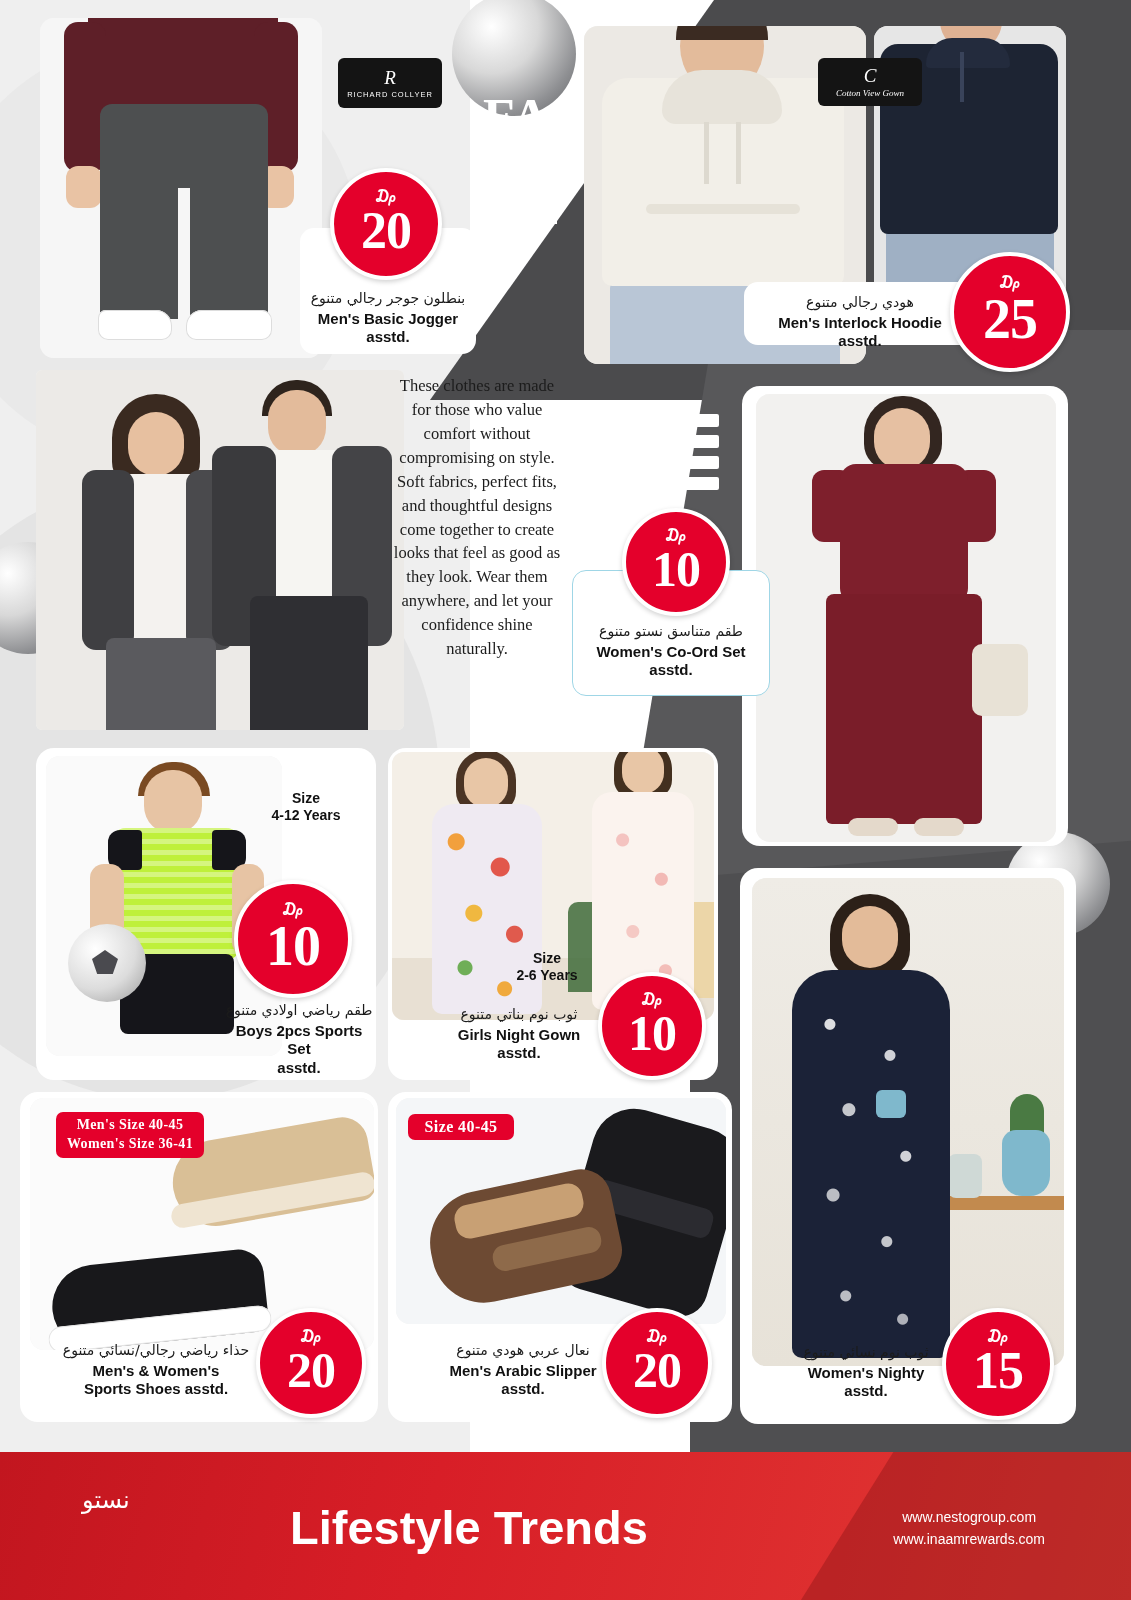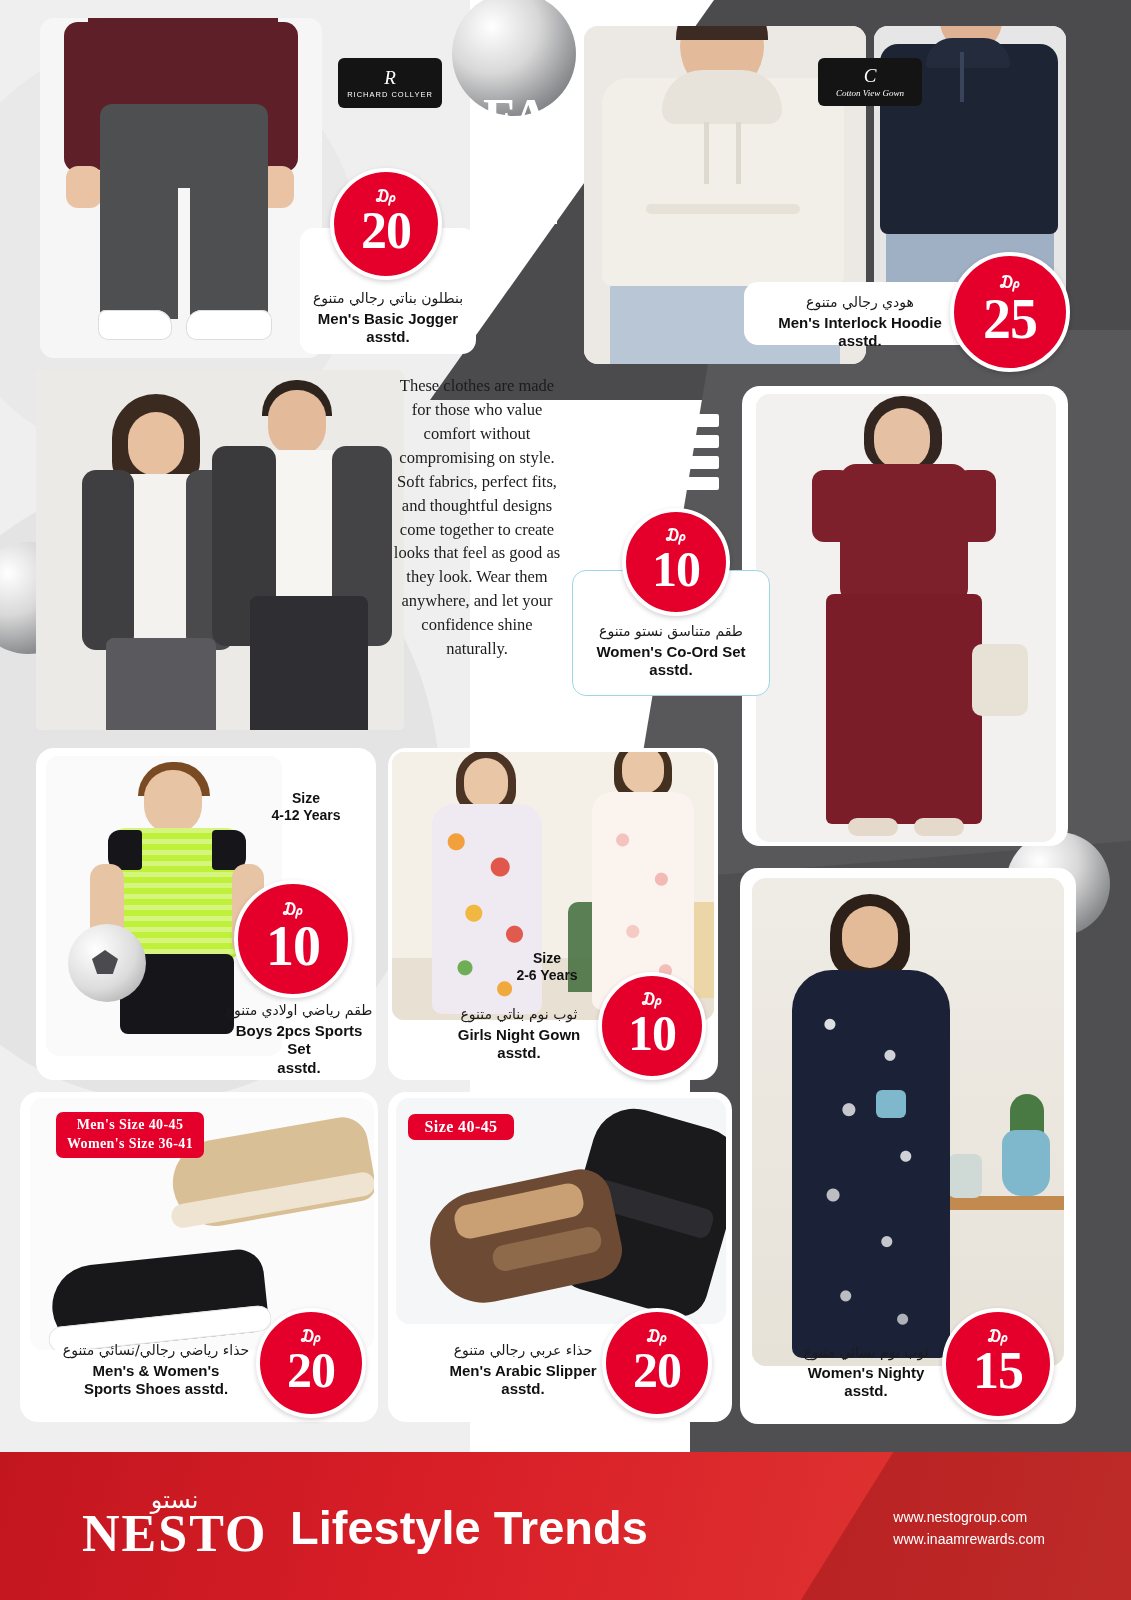--- a/index.html
+++ b/index.html
@@ -165,21 +165,21 @@
     background:rgba(120,14,18,.35);
     clip-path:polygon(28% 0,100% 0,100% 100%,0% 100%);
   }
   .logo-wrap { position:absolute; left:82px; top:36px; color:#fff; text-align:center; }
   .logo-ar { font-family:"DejaVu Sans", sans-serif; font-size:24px; line-height:1; margin-bottom:-4px; }
   .logo-en { font-family:"Liberation Serif", serif; font-weight:700; font-size:52px; letter-spacing:2px; line-height:1; }
   .tagline {
     position:absolute; left:290px; top:48px; color:#fff;
     font-family:Liberation Sans, sans-serif; font-size:47px; font-weight:700;
   }
-  .sites { position:absolute; right:86px; top:54px; color:#fff; font-size:14px; line-height:1.6; text-align:left;}
+  .sites { position:absolute; right:86px; top:54px; color:#fff; font-size:14px; line-height:1.6; text-align:center;}
   .skin { background:#e9c3a4; }
 
   
   .jog-bg { position:absolute; inset:0; background:#f6f6f6; }
   .jog-torso { position:absolute; left:48px; top:0; width:190px; height:92px; background:#5e1f28; border-radius:0 0 16px 16px;}
   .jog-arm-l { position:absolute; left:24px; top:4px; width:42px; height:150px; background:#5e1f28; border-radius:14px;}
   .jog-arm-r { position:absolute; left:214px; top:4px; width:44px; height:150px; background:#5e1f28; border-radius:14px;}
   .jog-hand-l{ position:absolute; left:26px; top:148px; width:36px; height:42px; border-radius:12px;}
   .jog-hand-r{ position:absolute; left:218px; top:148px; width:36px; height:42px; border-radius:12px;}
   .jog-pants { position:absolute; left:60px; top:86px; width:168px; height:215px; background:#4d4f50; border-radius:12px 12px 4px 4px;}
@@ -354,21 +354,21 @@
   <div class="jog-shoe-l"></div>
   <div class="jog-shoe-r"></div>
 </div>
 
 <div class="brand" style="left:338px; top:58px; width:104px; height:50px;">
   <div class="mark">R</div>
   <div class="nm">RICHARD COLLYER</div>
 </div>
 
 <div class="label-box" style="left:300px; top:228px; width:176px; height:126px; padding-top:62px;">
-  <div class="ar">بنطلون بناتي رجالي متنوع</div>
+  <div class="ar">بنطلون جوجر رجالي متنوع</div>
   <div class="en">Men's Basic Jogger</div>
   <div class="en2">asstd.</div>
 </div>
 
 <div class="price" style="left:330px; top:168px; width:112px; height:112px;">
   <div class="cur">₯</div>
   <div class="amt" style="font-size:52px;">20</div>
 </div>
 
 <div class="photo" style="left:584px; top:26px; width:282px; height:338px;">
@@ -554,21 +554,21 @@
   <div class="sl-brown"></div>
   <div class="sl-brown-strap"></div>
   <div class="sl-brown-strap2"></div>
 </div>
 
 <div class="sizepill" style="left:408px; top:1114px; width:106px; text-align:center; font-size:16px;">
   <span>Size 40-45</span>
 </div>
 
 <div class="label-box" style="left:416px; top:1336px; width:214px; height:84px; padding-top:6px; background:transparent;">
-  <div class="ar">حذاء عربي رجالي متنوع</div>
+  <div class="ar">نعال عربي هودي متنوع</div>
   <div class="en">Men's Arabic Slipper</div>
   <div class="en2">asstd.</div>
 </div>
 
 <div class="price" style="left:602px; top:1308px; width:110px; height:110px;">
   <div class="cur">₯</div>
   <div class="amt" style="font-size:50px;">20</div>
 </div>
 
 <div class="card" style="left:740px; top:868px; width:336px; height:556px;"></div>
@@ -595,20 +595,19 @@
 
 <div class="price" style="left:942px; top:1308px; width:112px; height:112px;">
   <div class="cur">₯</div>
   <div class="amt" style="font-size:52px;">15</div>
 </div>
 
 <div class="footer">
   <div class="bar-dark"></div>
   <div class="logo-wrap">
     <div class="logo-ar">نستو</div>
-    <div class="logo-en">NESTO</div>
   </div>
   <div class="tagline">Lifestyle Trends</div>
   <div class="sites">
     <div>www.nestogroup.com</div>
     <div>www.inaamrewards.com</div>
   </div>
 </div>
 
 </body></html>

